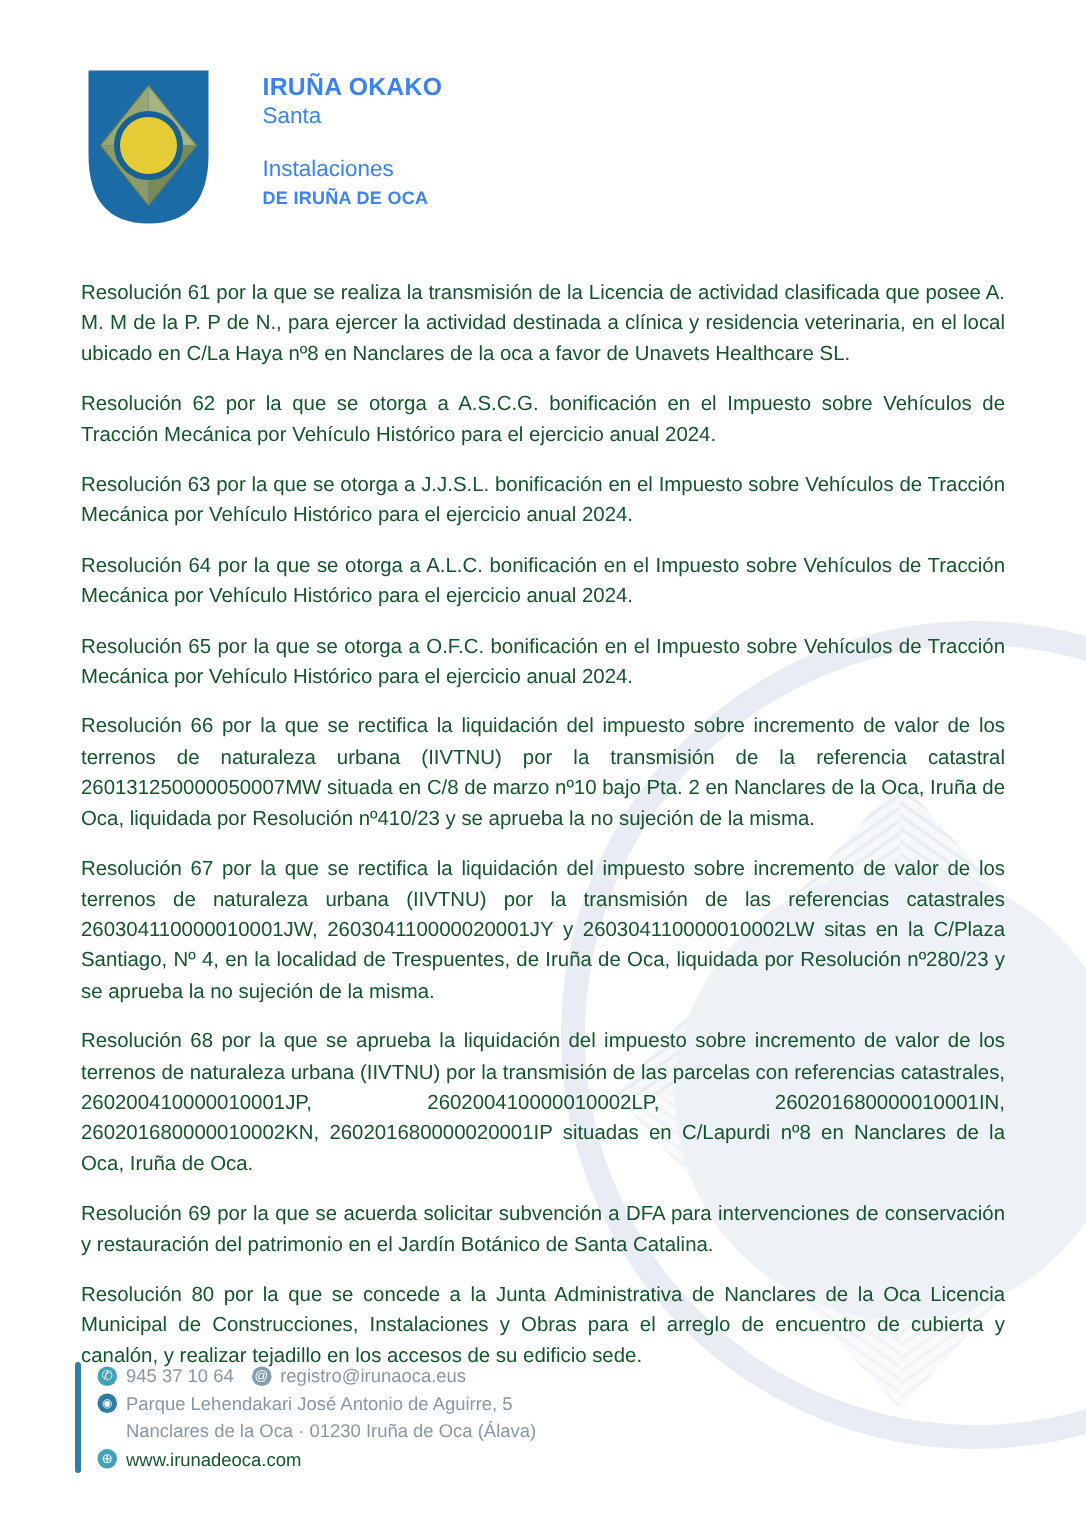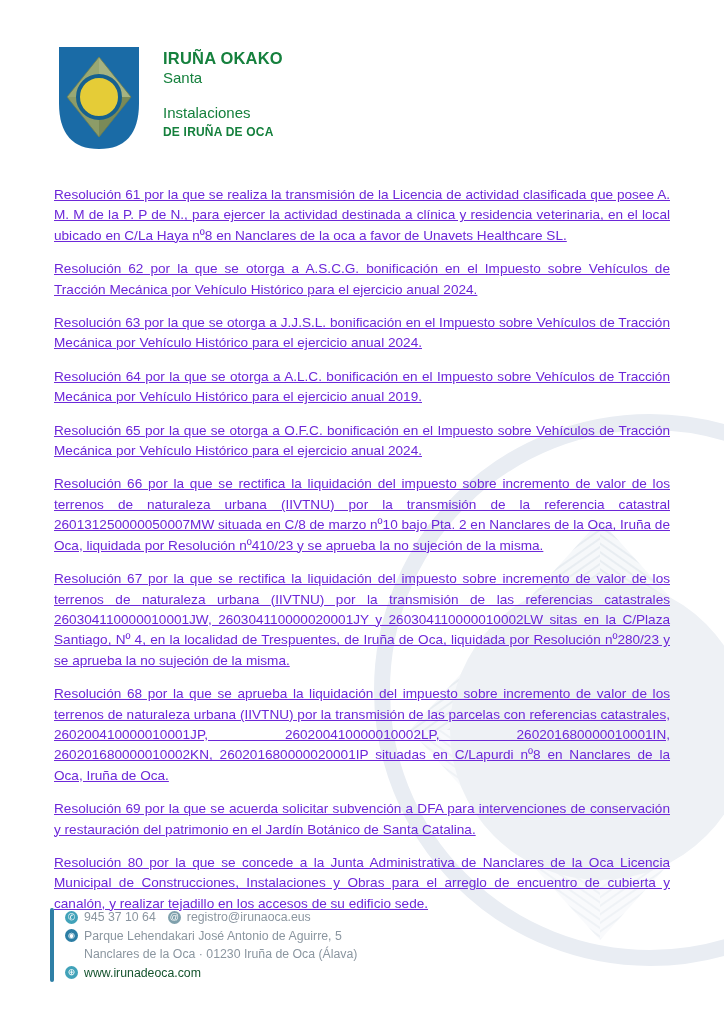--- a/index.html
+++ b/index.html
@@ -29,35 +29,34 @@
   
   .header {
     position: absolute;
     left: 57px;
     top: 45px;
     display: flex;
     align-items: flex-start;
     z-index: 2;
   }
   .shield { width: 84px; height: 106px; display: block; }
-  .logo-text { margin-left: 22px; padding-top: 3px; color: #15803d; }
+  .logo-text { margin-left: 34px; padding-top: 3px; color: #3b82f6; }
   .logo-basque-name  { font-size: 16.5px; font-weight: bold; letter-spacing: .2px; line-height: 20px; }
   .logo-basque-sub   { font-size: 15px; line-height: 19px; }
   .logo-es-label     { font-size: 15px; line-height: 19px; margin-top: 16px; }
   .logo-es-name      { font-size: 12px; font-weight: bold; letter-spacing: .2px; line-height: 20px; }
 
   
   .content {
     position: absolute;
     left: 54px;
     top: 185px;
     width: 616px;
     z-index: 1;
-    color: #6d28d9;
-    text-decoration: underline;
+    color: #14532d;
   }
   .para {
     font-size: 13.6px;
     line-height: 20.4px;
     text-align: justify;
     margin-bottom: 13px;
   }
 
   
   .footer {
@@ -133,21 +132,21 @@
       <div class="logo-basque-sub">Santa</div>
       <div class="logo-es-label">Instalaciones</div>
       <div class="logo-es-name">DE IRUÑA DE OCA</div>
     </div>
   </div>
 
   <div class="content">
     <p class="para">Resolución 61 por la que se realiza la transmisión de la Licencia de actividad clasificada que posee A. M. M de la P. P de N., para ejercer la actividad destinada a clínica y residencia veterinaria, en el local ubicado en C/La Haya nº8 en Nanclares de la oca a favor de Unavets Healthcare SL.</p>
     <p class="para">Resolución 62 por la que se otorga a A.S.C.G. bonificación en el Impuesto sobre Vehículos de Tracción Mecánica por Vehículo Histórico para el ejercicio anual 2024.</p>
     <p class="para">Resolución 63 por la que se otorga a J.J.S.L. bonificación en el Impuesto sobre Vehículos de Tracción Mecánica por Vehículo Histórico para el ejercicio anual 2024.</p>
-    <p class="para">Resolución 64 por la que se otorga a A.L.C. bonificación en el Impuesto sobre Vehículos de Tracción Mecánica por Vehículo Histórico para el ejercicio anual 2019.</p>
+    <p class="para">Resolución 64 por la que se otorga a A.L.C. bonificación en el Impuesto sobre Vehículos de Tracción Mecánica por Vehículo Histórico para el ejercicio anual 2024.</p>
     <p class="para">Resolución 65 por la que se otorga a O.F.C. bonificación en el Impuesto sobre Vehículos de Tracción Mecánica por Vehículo Histórico para el ejercicio anual 2024.</p>
     <p class="para">Resolución 66 por la que se rectifica la liquidación del impuesto sobre incremento de valor de los terrenos de naturaleza urbana (IIVTNU) por la transmisión de la referencia catastral 260131250000050007MW situada en C/8 de marzo nº10 bajo Pta. 2 en Nanclares de la Oca, Iruña de Oca, liquidada por Resolución nº410/23 y se aprueba la no sujeción de la misma.</p>
     <p class="para">Resolución 67 por la que se rectifica la liquidación del impuesto sobre incremento de valor de los terrenos de naturaleza urbana (IIVTNU) por la transmisión de las referencias catastrales 260304110000010001JW, 260304110000020001JY y 260304110000010002LW sitas en la C/Plaza Santiago, Nº 4, en la localidad de Trespuentes, de Iruña de Oca, liquidada por Resolución nº280/23 y se aprueba la no sujeción de la misma.</p>
     <p class="para">Resolución 68 por la que se aprueba la liquidación del impuesto sobre incremento de valor de los terrenos de naturaleza urbana (IIVTNU) por la transmisión de las parcelas con referencias catastrales, 260200410000010001JP, 260200410000010002LP, 260201680000010001IN, 260201680000010002KN, 260201680000020001IP situadas en C/Lapurdi nº8 en Nanclares de la Oca, Iruña de Oca.</p>
     <p class="para">Resolución 69 por la que se acuerda solicitar subvención a DFA para intervenciones de conservación y restauración del patrimonio en el Jardín Botánico de Santa Catalina.</p>
     <p class="para">Resolución 80 por la que se concede a la Junta Administrativa de Nanclares de la Oca Licencia Municipal de Construcciones, Instalaciones y Obras para el arreglo de encuentro de cubierta y canalón, y realizar tejadillo en los accesos de su edificio sede.</p>
   </div>
 
   <div class="footer">
     <div class="footer-bar"></div>

